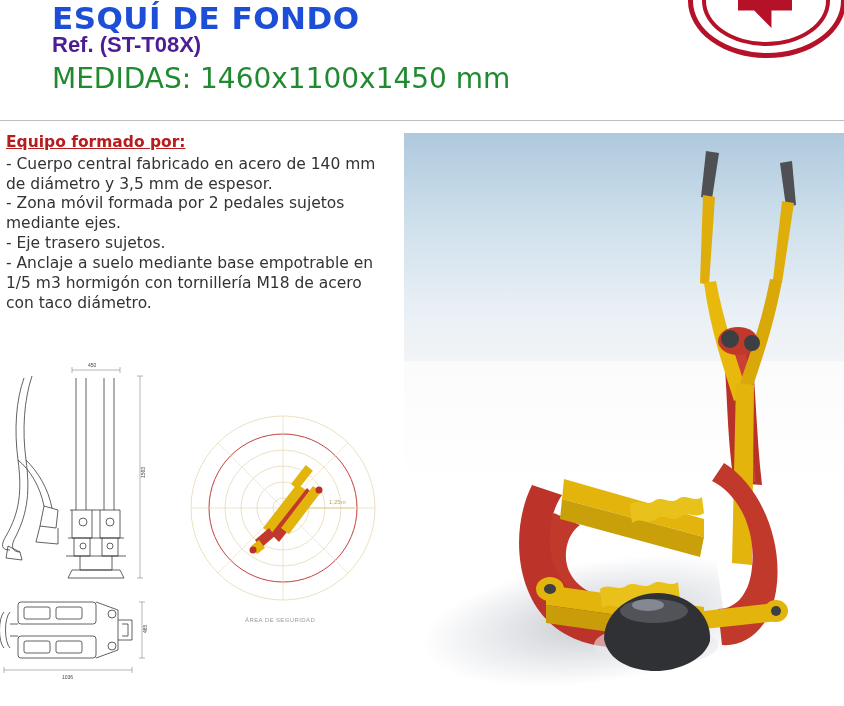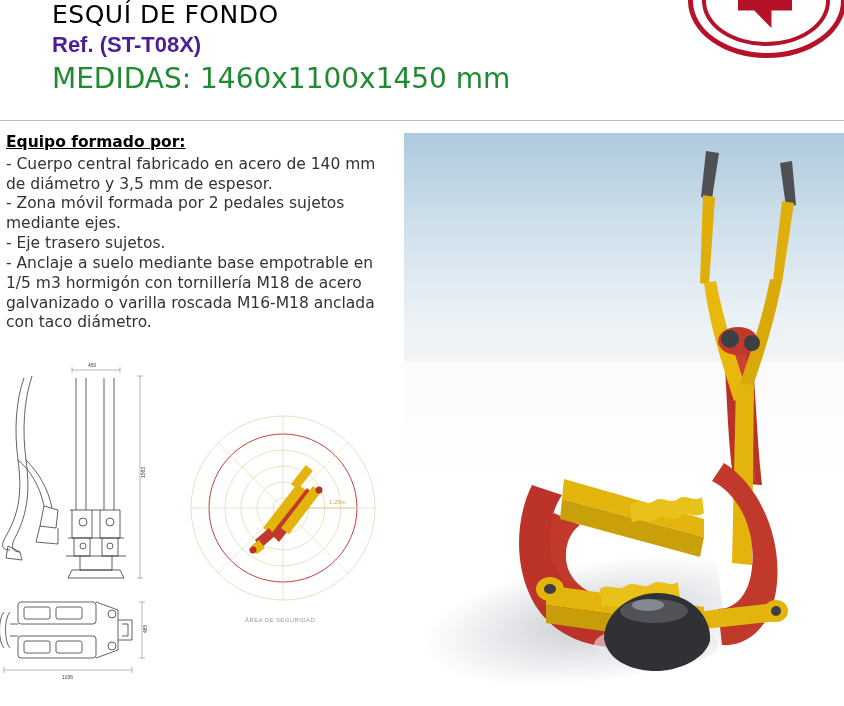--- a/index.html
+++ b/index.html
@@ -20,24 +20,24 @@
     position: absolute;
     left: 0; top: 0;
     width: 844px;
     height: 104px;
   }
   .header-title {
     position: absolute;
     left: 52px;
     top: 0px;
     font-family: "DejaVu Sans", sans-serif;
-    font-weight: normal;
-    font-size: 25px;
+    font-weight: bold;
+    font-size: 31px;
     letter-spacing: 0.5px;
-    color: #000000;
+    color: #1d4ed8;
     white-space: nowrap;
   }
   .header-ref {
     position: absolute;
     left: 52px;
     top: 32px;
     font-family: Liberation Sans, sans-serif;
     font-weight: bold;
     font-size: 22px;
     color: #4c1d95;
@@ -92,21 +92,21 @@
     left: 6px;
     top: 133px;
     width: 400px;
     font-family: "DejaVu Sans", sans-serif;
     font-size: 15.5px;
     line-height: 1.28;
     color: #333333;
   }
   .desc-title {
     font-weight: bold;
-    color: #000000;
+    color: #b91c1c;
     text-decoration: underline;
     margin-bottom: 2px;
     display: block;
   }
   .desc-line { display: block; }
 
   
   .photo {
     position: absolute;
     left: 404px;
@@ -195,21 +195,20 @@
 
 <div class="desc">
   <span class="desc-title">Equipo formado por:</span>
   <span class="desc-line">- Cuerpo central fabricado en acero de 140 mm</span>
   <span class="desc-line">de diámetro y 3,5 mm de espesor.</span>
   <span class="desc-line">- Zona móvil formada por 2 pedales sujetos</span>
   <span class="desc-line">mediante ejes.</span>
   <span class="desc-line">- Eje trasero sujetos.</span>
   <span class="desc-line">- Anclaje a suelo mediante base empotrable en</span>
   <span class="desc-line">1/5 m3 hormigón con tornillería M18 de acero</span>
-  <span class="desc-line">galvanizado o varilla roscada M16-M18 anclada</span>
   <span class="desc-line">con taco diámetro.</span>
 </div>
 
 <div class="photo">
   <div class="skyband"></div>
   <div class="ground"></div>
   <div class="shadow"></div>
 
   <svg width="440" height="555" viewBox="0 0 440 555">
 

